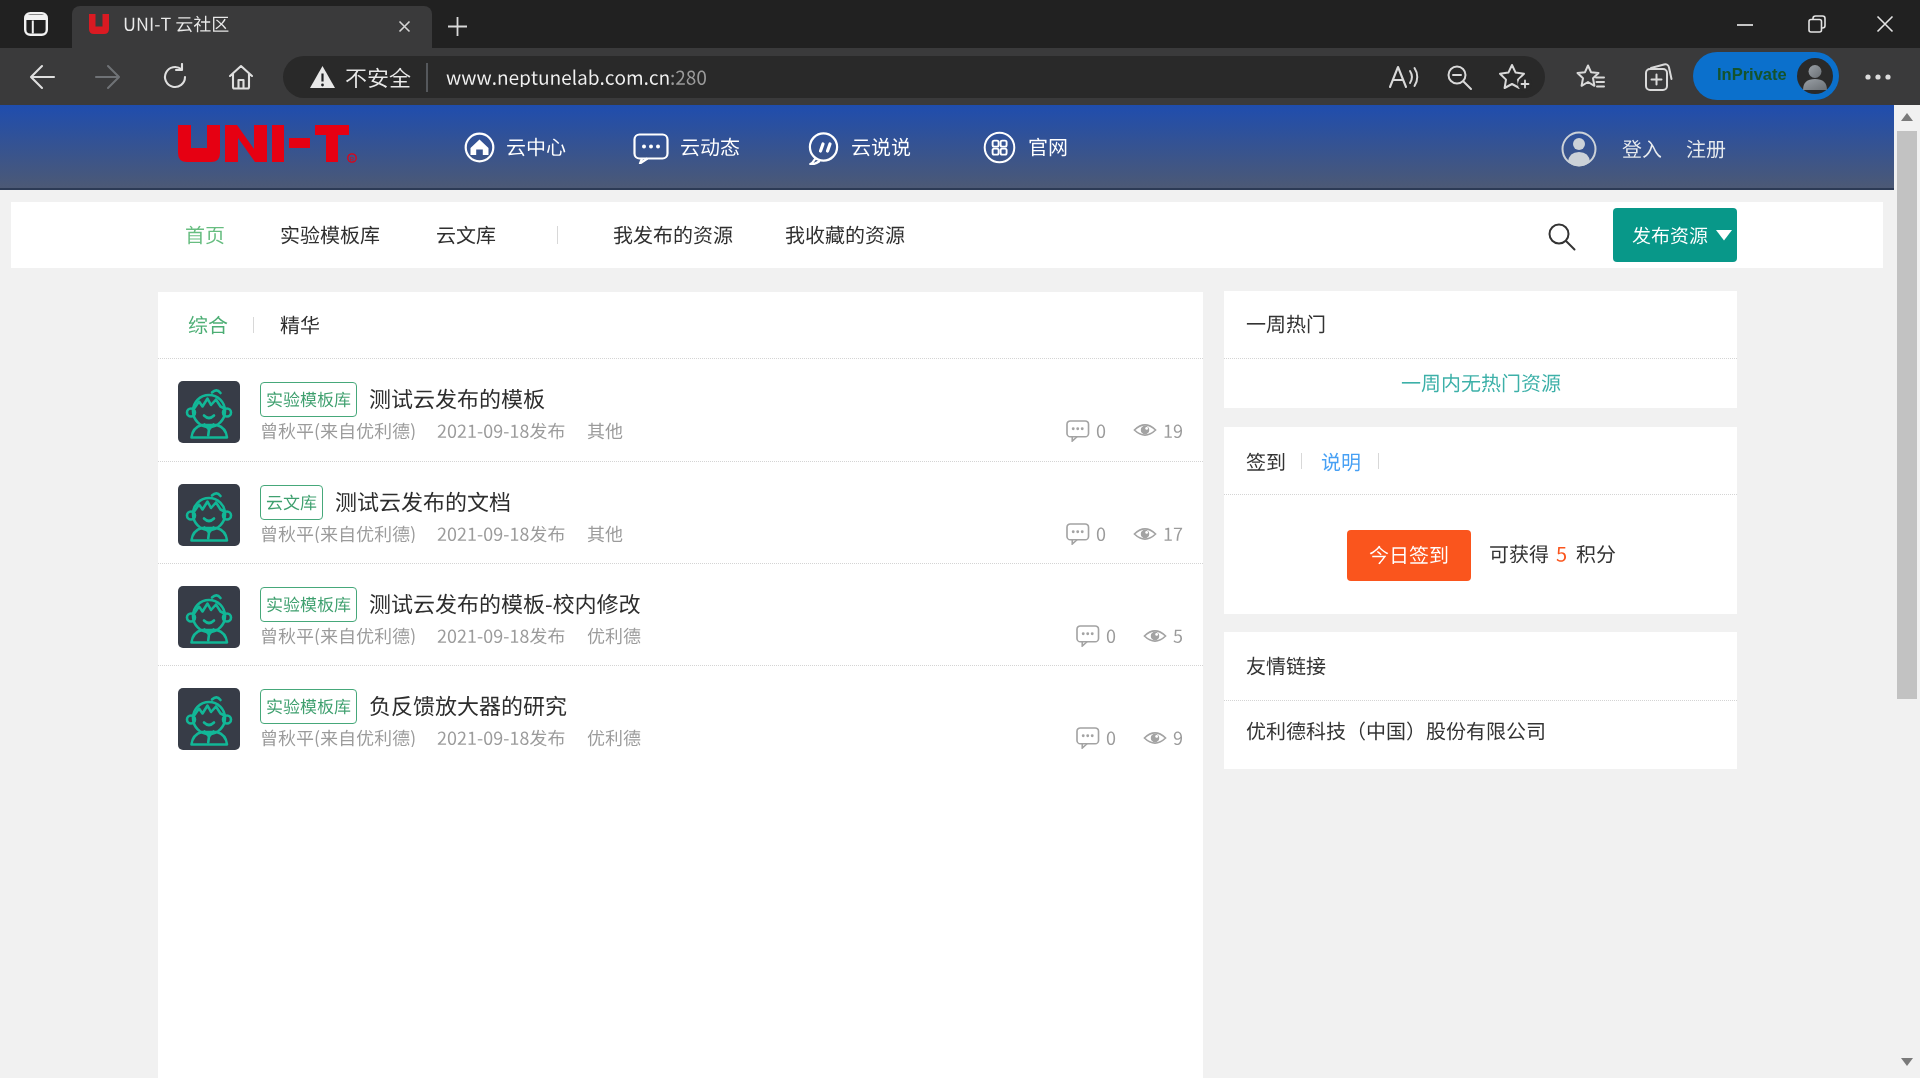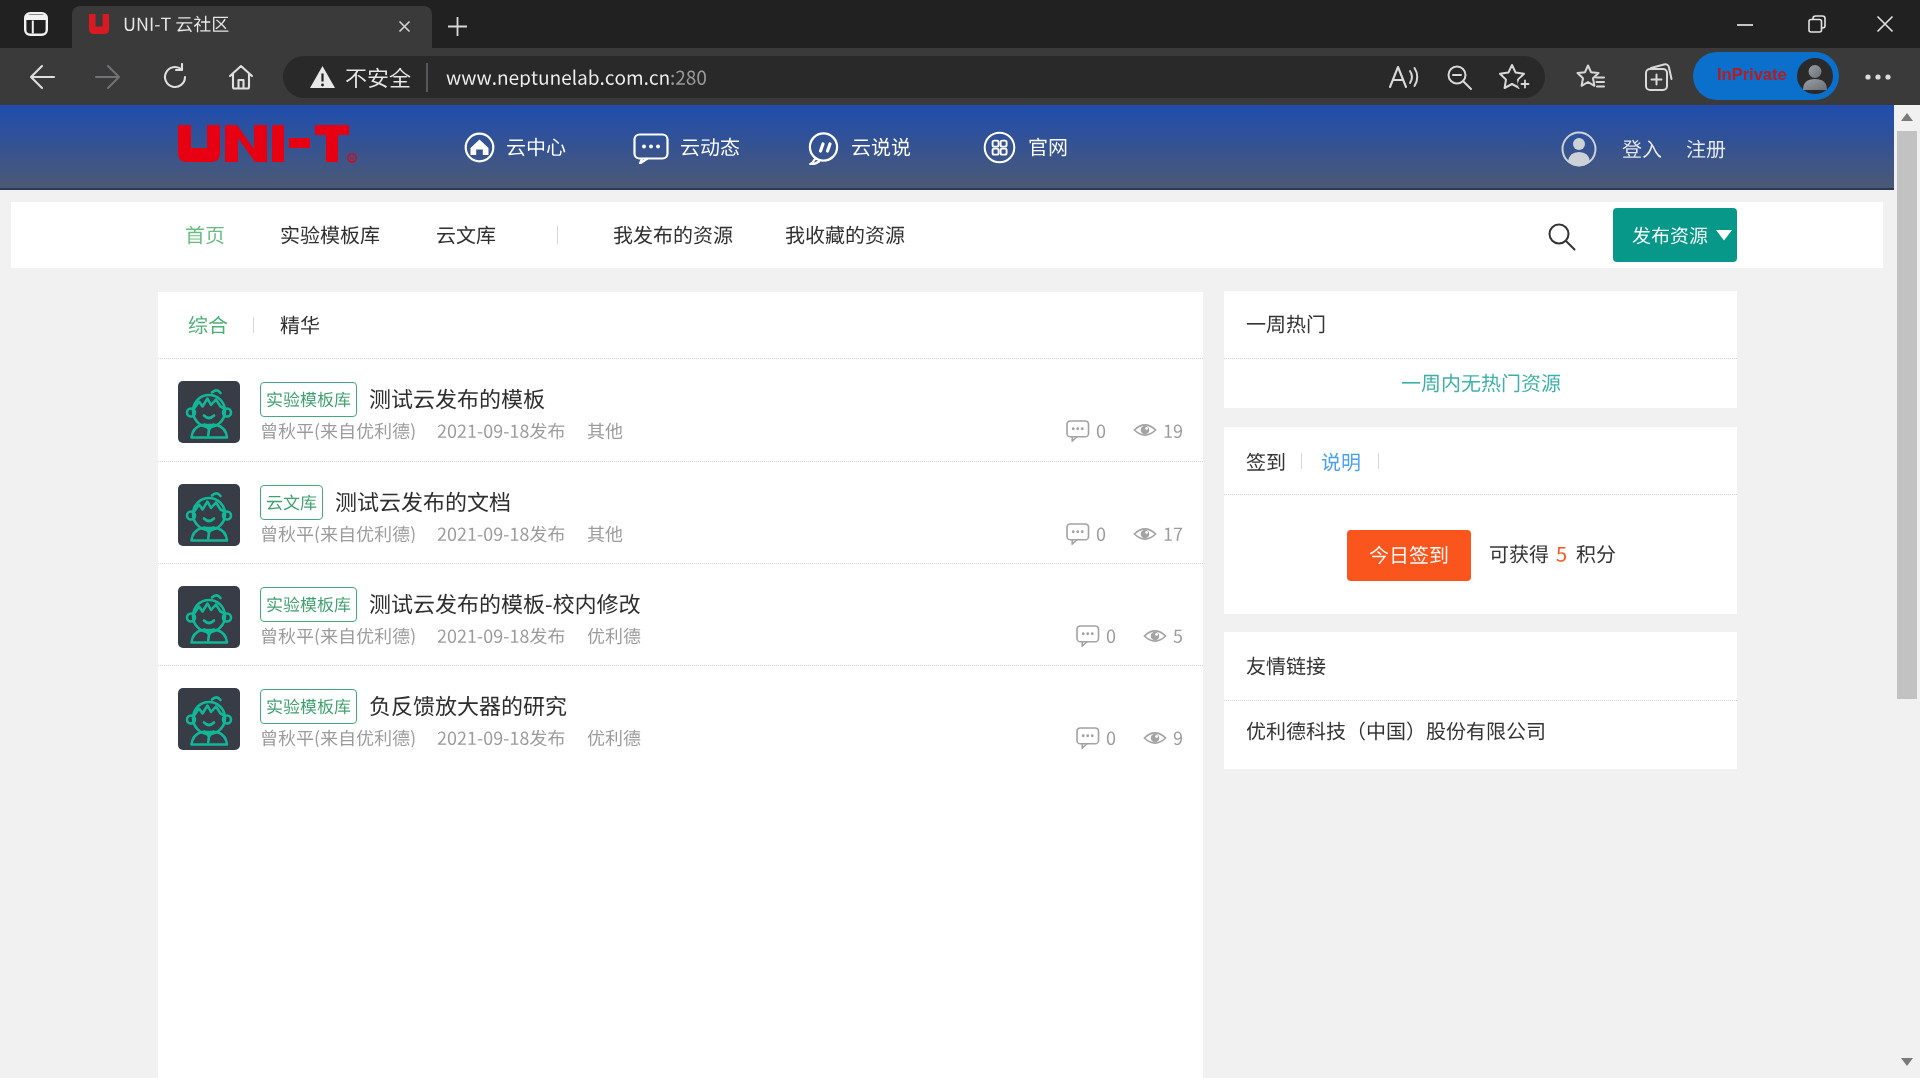--- a/index.html
+++ b/index.html
@@ -123,21 +123,21 @@
 <svg class="a" style="left:1576px;top:62px;" width="30" height="30" viewBox="0 0 30 30">
     <path d="M12 3.5 L15 10.2 L22.5 11 L17 16.2 L18.4 23.8 L12 20 L5.6 23.8 L7 16.2 L1.5 11 L9 10.2 Z" fill="none" stroke="#d9d9d9" stroke-width="2" stroke-linejoin="round"></path>
     <path d="M20 15.5 H28 M20.5 20 H28 M21 24.5 H28" stroke="#d9d9d9" stroke-width="2" stroke-linecap="round"></path>
   </svg>
 <svg class="a" style="left:1643px;top:62px;" width="30" height="30" viewBox="0 0 30 30">
     <path d="M8 6 L21 2.5 Q25 1.5 26 5.5 L28.5 17" fill="none" stroke="#d9d9d9" stroke-width="2" stroke-linecap="round"></path>
     <rect x="3" y="7" width="21" height="21" rx="4" fill="#3a3a3b" stroke="#d9d9d9" stroke-width="2"></rect>
     <path d="M13.5 12.5 v10 M8.5 17.5 h10" stroke="#d9d9d9" stroke-width="2" stroke-linecap="round"></path>
   </svg>
 <div class="a" style="left:1693px;top:52px;width:146px;height:48px;background:#0b70cc;border-radius:24px"></div>
-<div class="a" style="left:1717px;top:65px;width:80px;height:26px;color:#b91c1c;font-size:16.5px;font-weight:700;font-family:'Liberation Sans',sans-serif">InPrivate</div>
+<div class="a" style="left:1717px;top:65px;width:80px;height:26px;color:#14532d;font-size:16.5px;font-weight:700;font-family:'Liberation Sans',sans-serif">InPrivate</div>
 <svg class="a" style="left:1797px;top:58px;" width="36" height="36" viewBox="0 0 36 36">
     <defs>
       <linearGradient id="avg" x1="0" y1="0" x2="1" y2="1">
         <stop offset="0" stop-color="#9aa0a6"></stop>
         <stop offset="1" stop-color="#6a6f74"></stop>
       </linearGradient>
     </defs>
     <circle cx="18" cy="18" r="18" fill="#2a2a2a"></circle>
     <circle cx="18" cy="13.5" r="6.5" fill="url(#avg)"></circle>
     <path d="M6 32 q0 -11 12 -11 q12 0 12 11 Z" fill="url(#avg)"></path>

